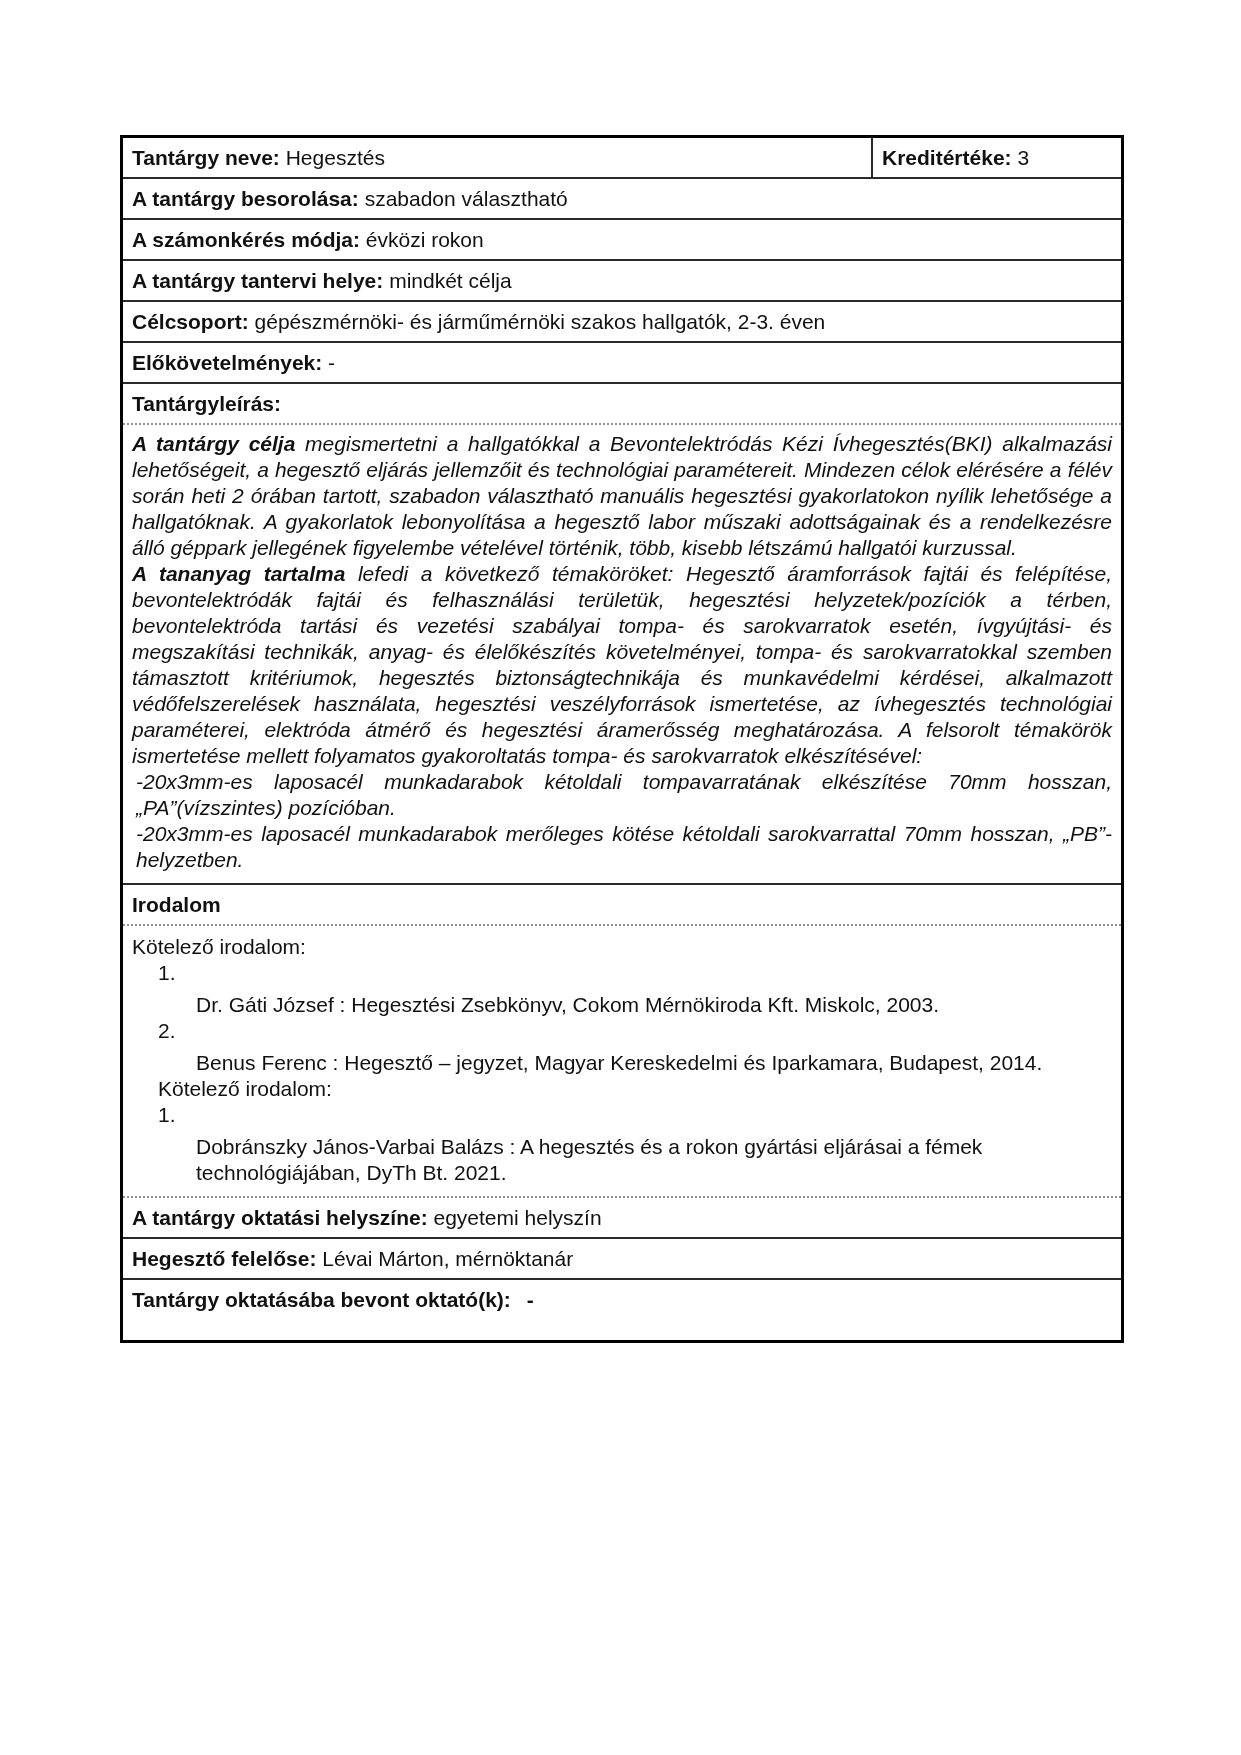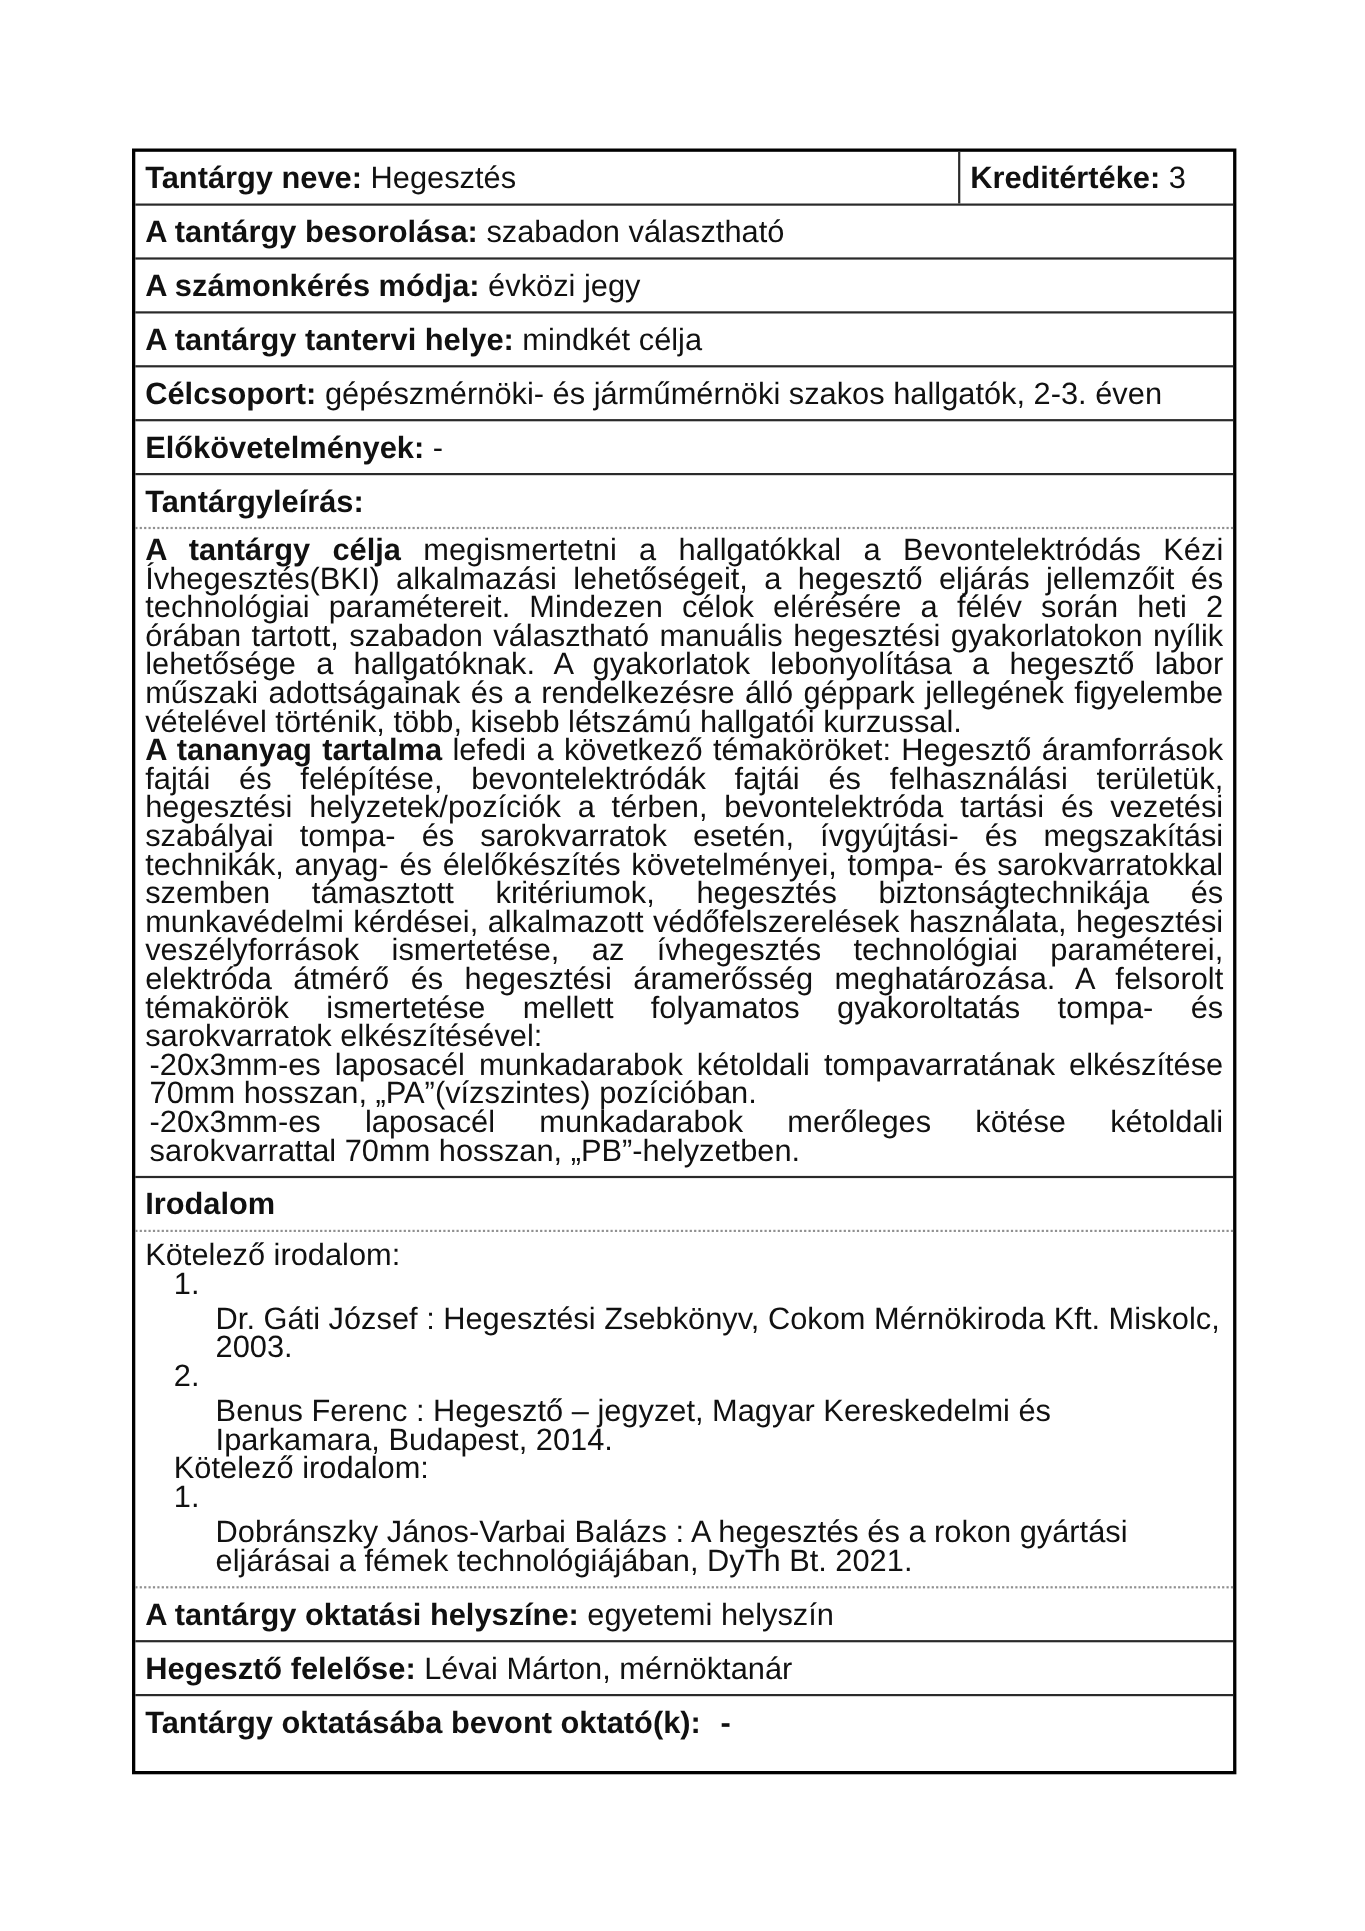--- a/index.html
+++ b/index.html
@@ -15,39 +15,40 @@
     background: #ffffff;
     overflow: hidden;
   }
   .course-table {
     position: absolute;
     left: 120px;
     top: 135px;
     width: 1004px;
     border: 3px solid #000000;
     color: #111111;
-    font-size: 28px;
+    font-size: 21px;
   }
   .row { border-top: 2px solid #2a2a2a; padding: 8px 9px 7px 9px; }
   .row:first-child { border-top: none; }
   .row.dotted-top { border-top: 2px dotted #909090; }
   .b { font-weight: bold; }
 
   
   .header-row { display: flex; padding: 0; }
   .hcell { padding: 8px 9px 7px 9px; }
   .cell-main { flex: 1 1 auto; }
   .cell-credit { width: 250px; flex: 0 0 250px; border-left: 2px solid #2a2a2a; }
 
   
   .desc-row { padding: 6px 9px 10px 9px; }
   .desc-row p {
     margin: 0;
     text-align: justify;
     line-height: 26px;
+    font-style: italic;
   }
   .desc-row p.work-item { padding-left: 4px; }
 
   
   .lit-row { padding: 8px 9px 10px 9px; line-height: 26px; }
   .lit-label { }
   .lit-label.indented { margin-left: 26px; }
   .lit-item { display: flex; margin-left: 26px; }
   .lit-num { flex: 0 0 38px; }
   .lit-text { flex: 1 1 auto; margin-top: 32px; }
@@ -72,21 +73,21 @@
         <span>3</span>
       </div>
     </div>
 
     <div class="row">
       <span class="b">A tantárgy besorolása:</span>
       <span>szabadon választható</span>
     </div>
     <div class="row">
       <span class="b">A számonkérés módja:</span>
-      <span>évközi jegy</span>
+      <span>évközi rokon</span>
     </div>
     <div class="row">
       <span class="b">A tantárgy tantervi helye:</span>
       <span>mindkét célja</span>
     </div>
     <div class="row">
       <span class="b">Célcsoport:</span>
       <span>gépészmérnöki- és járműmérnöki szakos hallgatók, 2-3. éven</span>
     </div>
     <div class="row">

